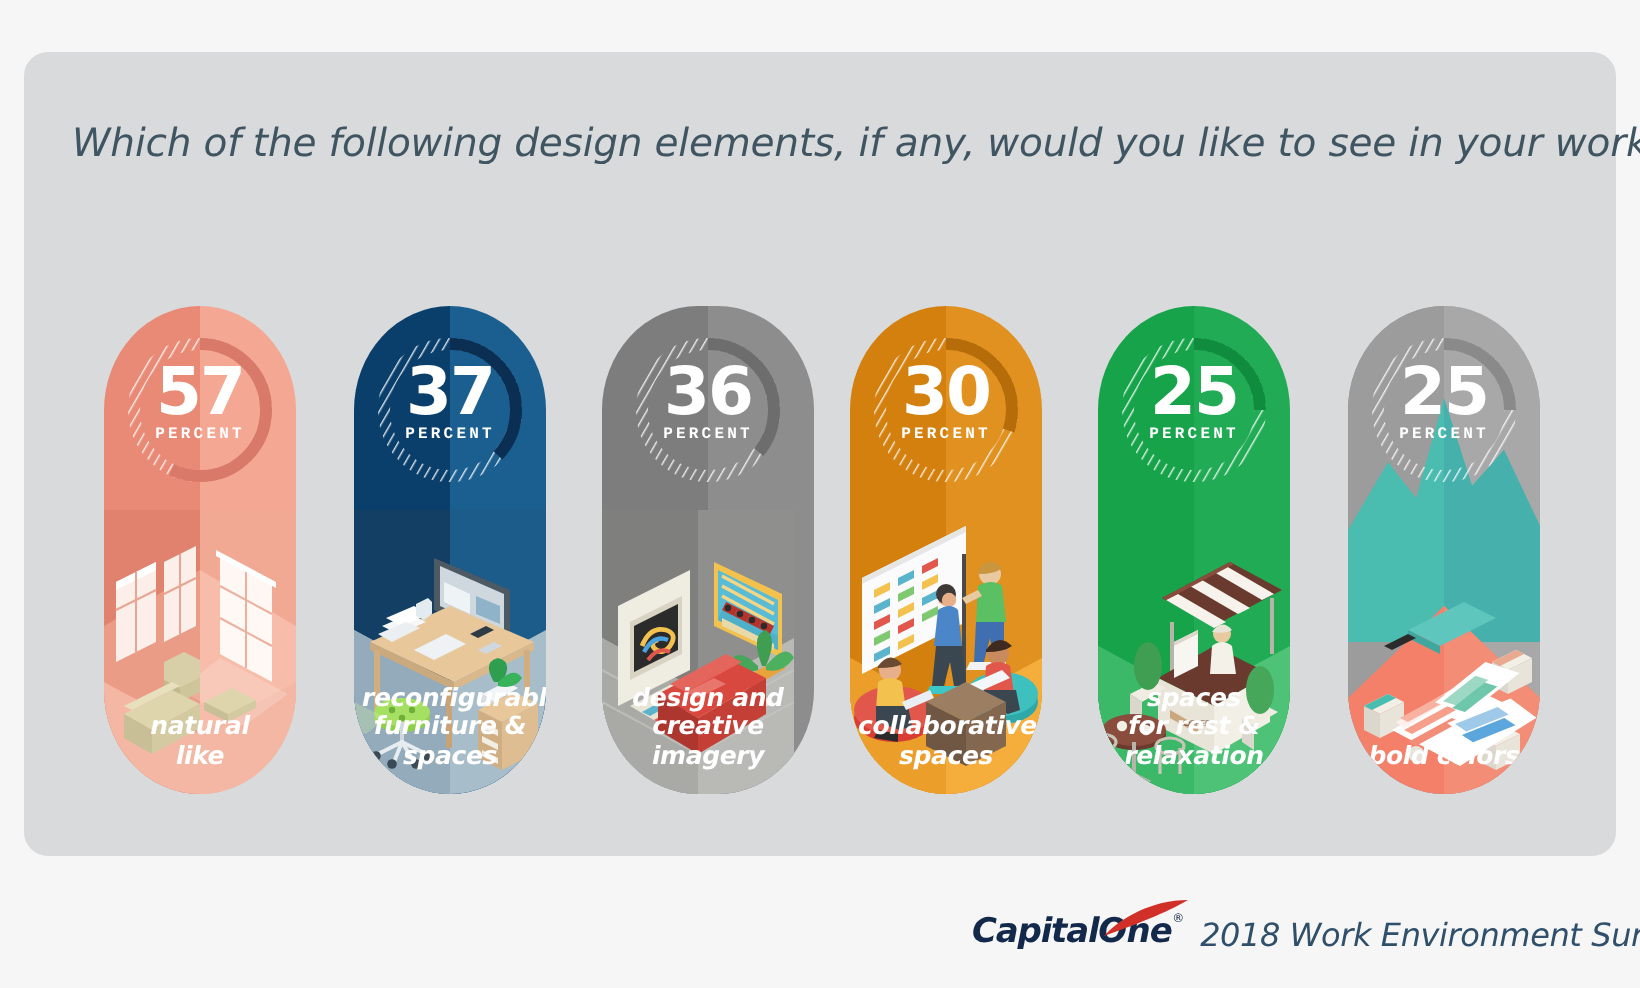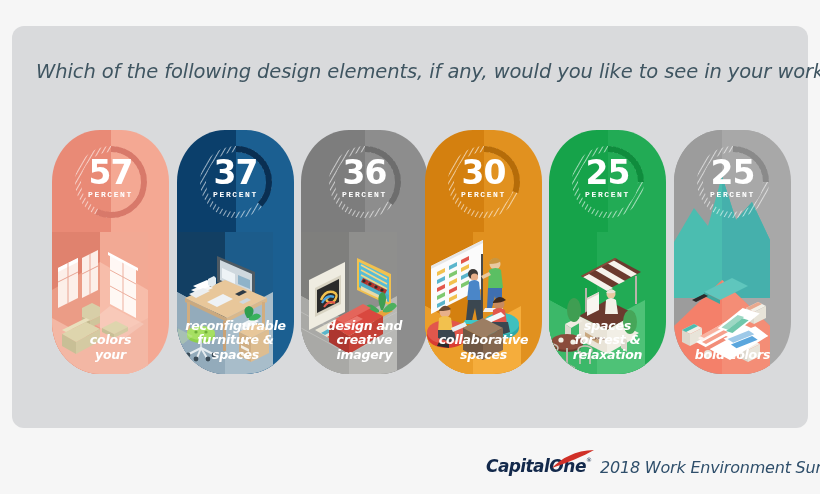--- a/index.html
+++ b/index.html
@@ -19,21 +19,21 @@
   
   .title{
     position:absolute;left:36px;top:60px;width:760px;
     font-family:"DejaVu Sans","Liberation Sans",sans-serif;
     font-style:italic;font-weight:400;font-size:19.5px;
     letter-spacing:-0.1px;color:#3f5561;white-space:nowrap;
   }
 
   
   .pill{
-    position:absolute;top:130px;width:117px;height:244px;
+    position:absolute;top:153px;width:96px;height:244px;
     border-radius:48px/52px;overflow:hidden;
   }
   .pill .shade{position:absolute;inset:0;}
   .shade .lt{position:absolute;left:0;top:0;width:50%;height:100%;}
   .shade .rt{position:absolute;right:0;top:0;width:50%;height:100%;}
 
   
   .scene{position:absolute;left:0;right:0;bottom:0;height:58%;overflow:hidden;}
 
   
@@ -154,22 +154,22 @@
             <line x1="0" y1="0" x2="0" y2="4" stroke="#ffffff" stroke-width="1.4" opacity="0.85"></line>
           </pattern>
         </defs>
         <circle cx="40" cy="40" r="33" fill="none" stroke="url(#h0)" stroke-width="6"></circle>
         <circle cx="40" cy="40" r="33" fill="none" stroke="#d8796a" stroke-width="6" stroke-dasharray="118.2 89.1" stroke-dashoffset="0" transform="rotate(-90 40 40)" stroke-linecap="butt"></circle>
       </svg>
     </div>
     <div class="num">57</div>
     <div class="pct">PERCENT</div>
     <div class="lbl">
-      <div>colors</div>
-      <div>your</div>
+      <div>natural</div>
+      <div>like</div>
     </div>
   </div>
 
   <div class="pill" id="p1" style="left:177px;">
     <div class="shade">
       <div class="lt" style="background:#0b3f6b"></div>
       <div class="rt" style="background:#1b5f91"></div>
     </div>
     <div class="scene">
       <svg viewBox="0 0 96 142" width="96" height="142">

